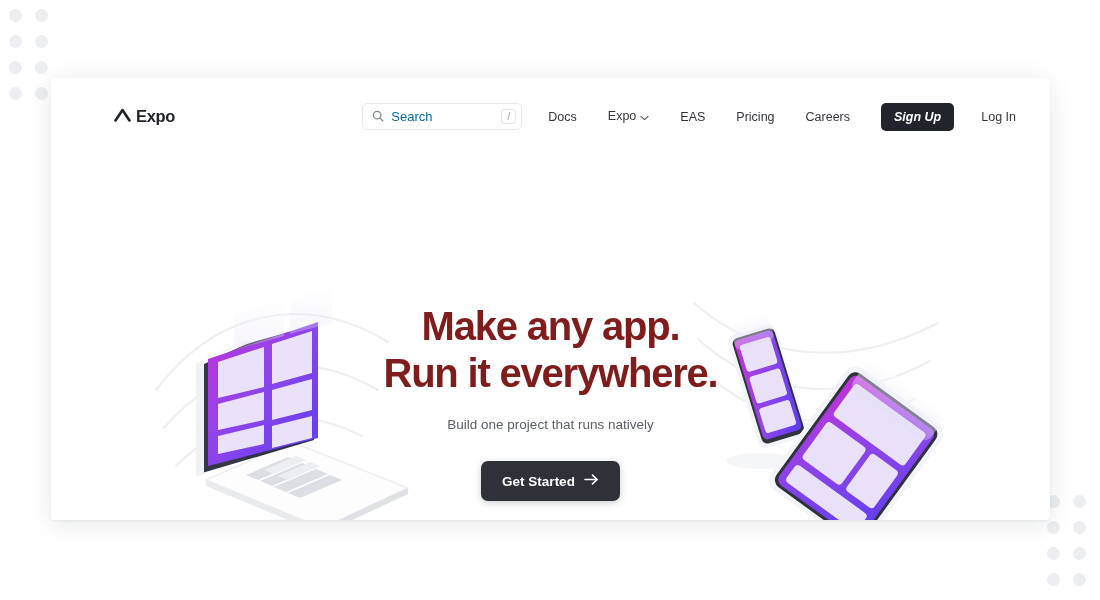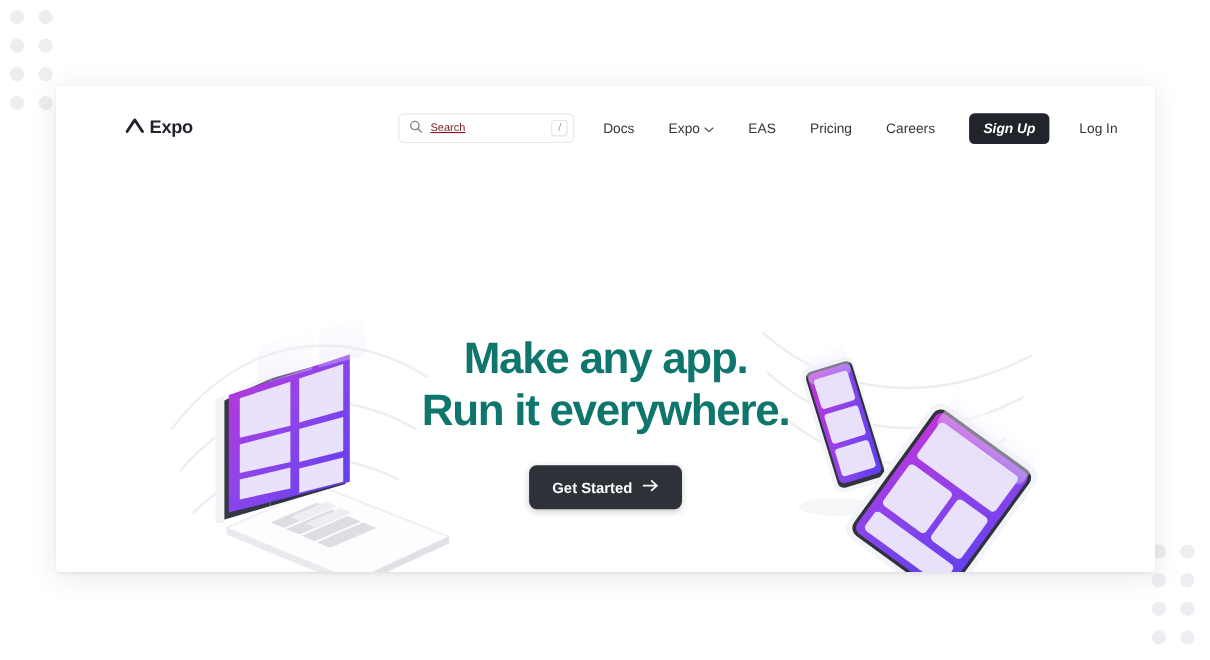--- a/index.html
+++ b/index.html
@@ -94,24 +94,23 @@
     border: 1px solid #e6e8eb;
     border-radius: 5px;
     background: #ffffff;
     padding: 0 5px 0 9px;
     margin-right: 26px;
     cursor: text;
   }
   .search-icon { flex: 0 0 auto; display: block; margin-right: 7px; }
   .search-placeholder {
     flex: 1;
-    font-size: 10px;
-    color: #7f1d1d;
+    font-size: 13px;
+    color: #0369a1;
     line-height: 1;
-    text-decoration: underline;
   }
   .kbd-slash {
     flex: 0 0 auto;
     width: 15px; height: 15px;
     border: 1px solid #e2e4e8;
     border-radius: 3px;
     display: flex;
     align-items: center;
     justify-content: center;
     font-size: 10px;
@@ -120,21 +119,21 @@
   }
 
   .nav-link {
     font-size: 12.5px;
     color: #33363c;
     padding: 6px 0;
     margin-right: 31px;
     cursor: pointer;
     white-space: nowrap;
     display: flex;
-    align-items: flex-end;
+    align-items: flex-start;
     gap: 4px;
   }
   .chev { display: block; margin-top: 1px; }
 
   .btn-signup {
     background: #21242b;
     color: #ffffff;
     font-size: 12.5px;
     font-weight: bold;
     border: none;
@@ -159,21 +158,21 @@
     left: 0; right: 0;
     top: 148px;
     text-align: center;
     z-index: 4;
   }
 
   h1.headline {
     font-size: 40px;
     font-weight: bold;
     line-height: 47px;
-    color: #0f766e;
+    color: #7f1d1d;
     letter-spacing: -1.2px;
   }
   .headline .l2 { display: block; }
 
   .subhead {
     margin-top: 18px;
     font-size: 13.5px;
     line-height: 20px;
     color: #5b6068;
   }
@@ -403,20 +402,21 @@
         </svg>
       </div>
 
       <div class="hero-center">
         <h1 class="headline">
           <span>Make any app.</span>
           <span class="l2">Run it everywhere.</span>
         </h1>
 
         <p class="subhead">
+          <span>Build one project that runs natively</span>
         </p>
 
         <div class="cta-wrap">
           <button class="btn-cta">
             <span>Get Started</span>
             <span class="arrow-icon">
               <svg width="15" height="13" viewBox="0 0 16 14" fill="none">
                 <line x1="1" y1="7" x2="14" y2="7" stroke="#ffffff" stroke-width="1.7" stroke-linecap="round"></line>
                 <path d="M9 2.3 L14 7 L9 11.7" stroke="#ffffff" stroke-width="1.7" stroke-linecap="round" stroke-linejoin="round" fill="none"></path>
               </svg>

